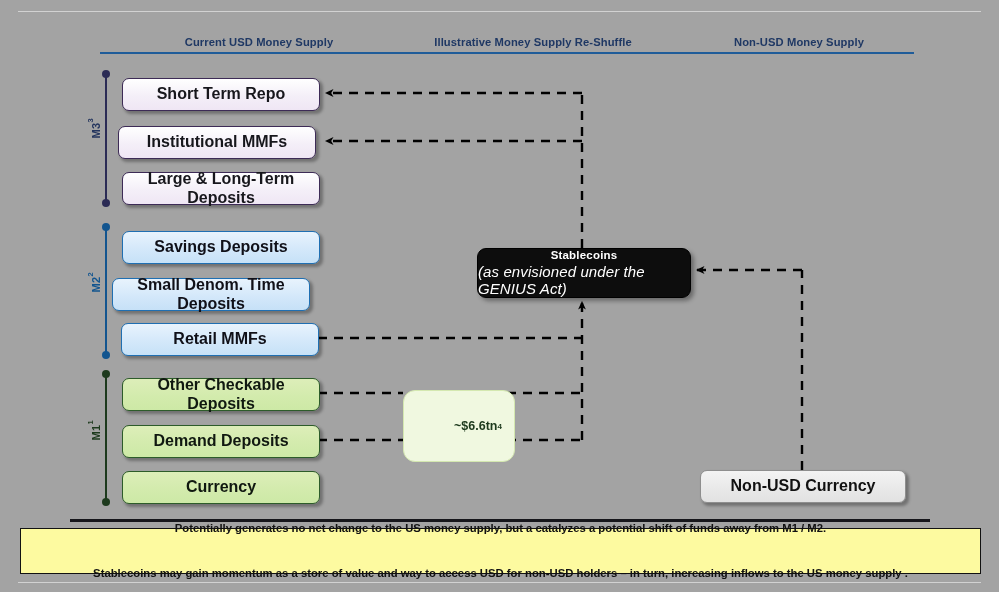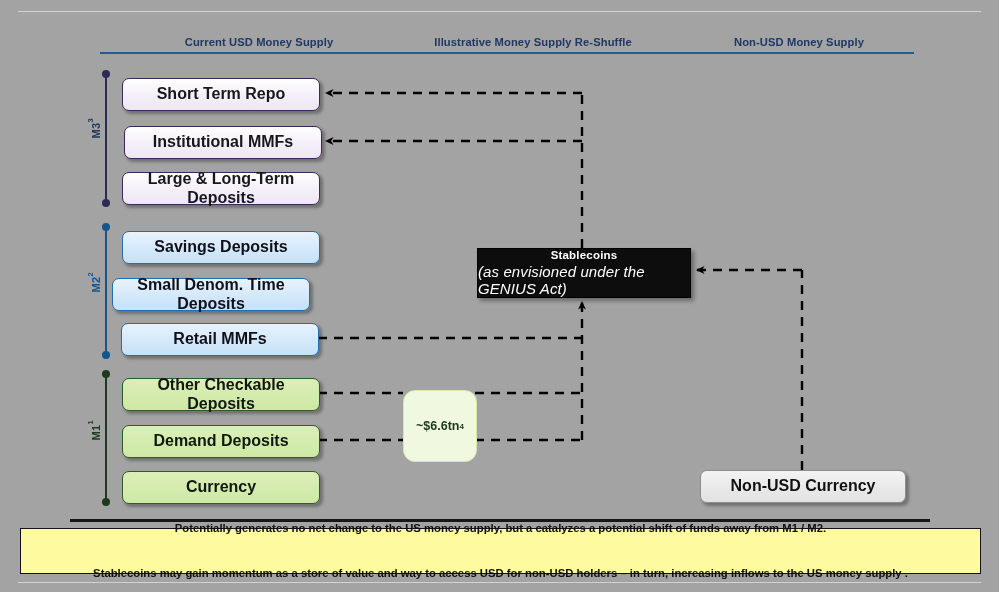--- a/index.html
+++ b/index.html
@@ -76,50 +76,50 @@
   .mbox.green{
     background:linear-gradient(180deg,#ddeeb9 0%,#d3ebad 55%,#cde9a6 100%);
     border:1.6px solid #2d5c2a;color:#101810;
   }
   .mbox.grey{
     background:linear-gradient(180deg,#f3f3f3 0%,#e9e9e9 55%,#e2e2e2 100%);
     border:1.6px solid #8e8e8e;color:#111;
   }
 
   #b-repo   {left:122px;top:78px; width:196px;height:31px;}
-  #b-immf   {left:124px;top:126px;width:196px;height:31px;}
+  #b-immf   {left:118px;top:126px;width:196px;height:31px;}
   #b-large  {left:122px;top:172px;width:196px;height:31px;}
 
   #b-savings{left:122px;top:231px;width:196px;height:31px;}
   #b-small  {left:112px;top:278px;width:196px;height:31px;}
   #b-rmmf   {left:121px;top:323px;width:196px;height:31px;}
 
   #b-other  {left:122px;top:378px;width:196px;height:31px;}
   #b-demand {left:122px;top:425px;width:196px;height:31px;}
   #b-curr   {left:122px;top:471px;width:196px;height:31px;}
 
   #b-nonusd {left:700px;top:470px;width:204px;height:31px;}
 
   
   #b-stable{
     position:absolute;left:477px;top:248px;width:212px;height:48px;
-    background:#0d0d0d;border:1.5px solid #000;border-radius:0;
+    background:#0d0d0d;border:1.5px solid #000;border-radius:9px;
     box-shadow:3px 3px 4px rgba(0,0,0,.35);
     display:flex;flex-direction:column;align-items:center;justify-content:center;
     color:#ffffff;
   }
   #b-stable .t1{font-size:11.5px;font-weight:bold;letter-spacing:.2px;}
   #b-stable .t2{font-size:15px;font-style:italic;margin-top:2px;letter-spacing:.1px;}
 
   
   #b-amount{
     position:absolute;left:403px;top:390px;width:72px;height:70px;
     background:#f0f8e0;border:1.4px solid #d4e8b0;border-radius:12px;
     display:flex;align-items:center;justify-content:center;
-    font-size:12.5px;font-weight:bold;color:#1d3a1d;
+    font-size:12.5px;font-weight:bold;color:#1d3a1d;padding-left:38px;
   }
   #b-amount sup{font-size:8px;vertical-align:super;}
 
   
   #bot-rule{position:absolute;left:70px;top:519px;width:860px;height:0;border-top:3px solid #16161b;}
   #banner{
     position:absolute;left:20px;top:528px;width:959px;height:44px;
     background:#fdfaa0;border:1.4px solid #121212;
     display:flex;flex-direction:column;align-items:center;justify-content:center;gap:28px;
   }

